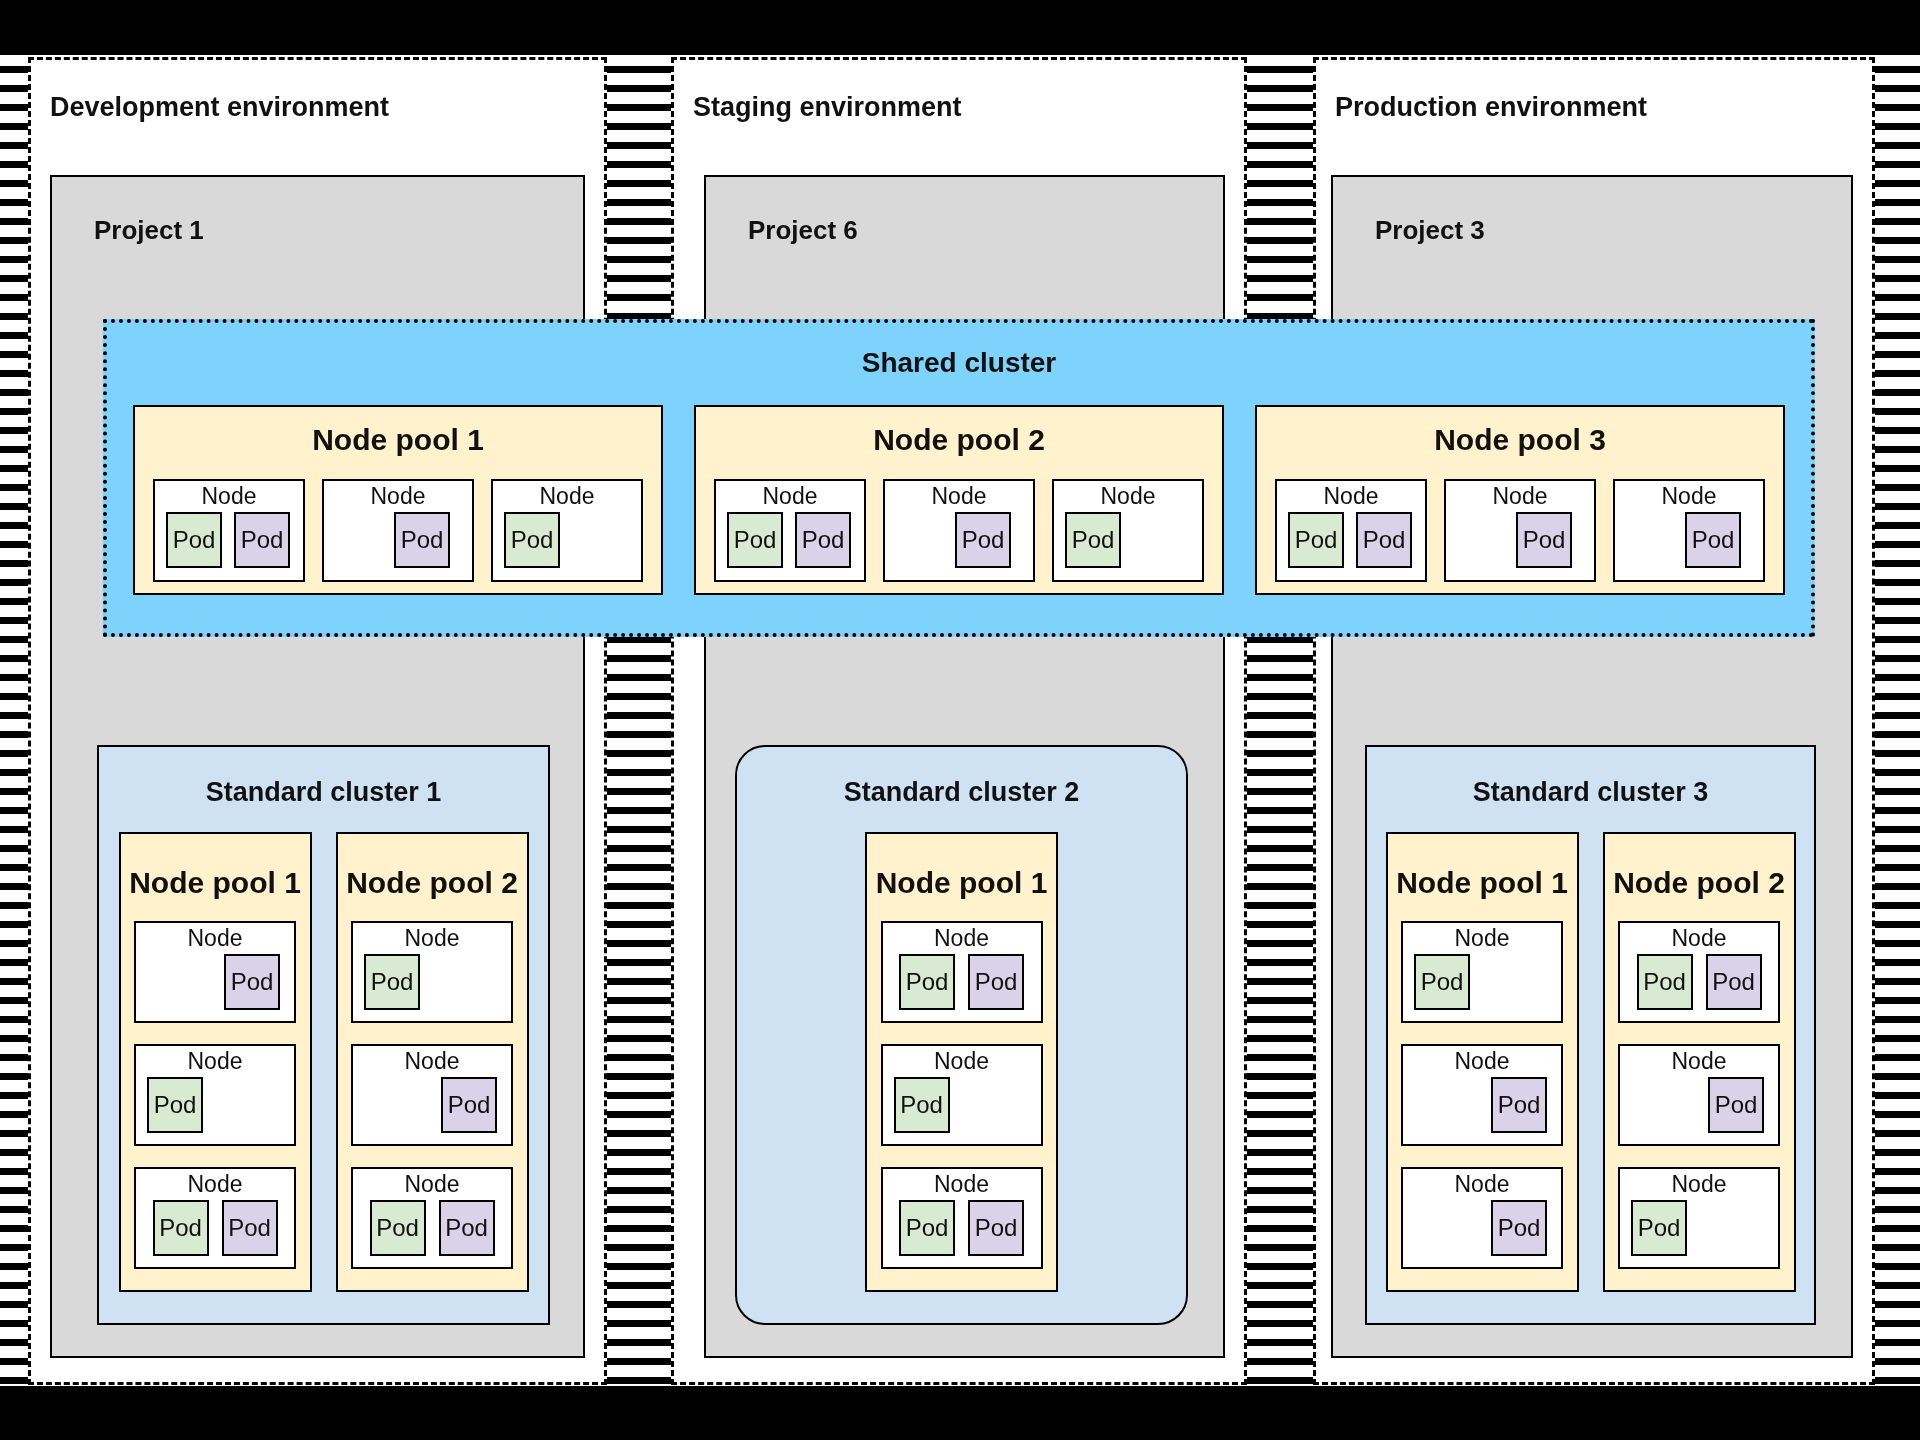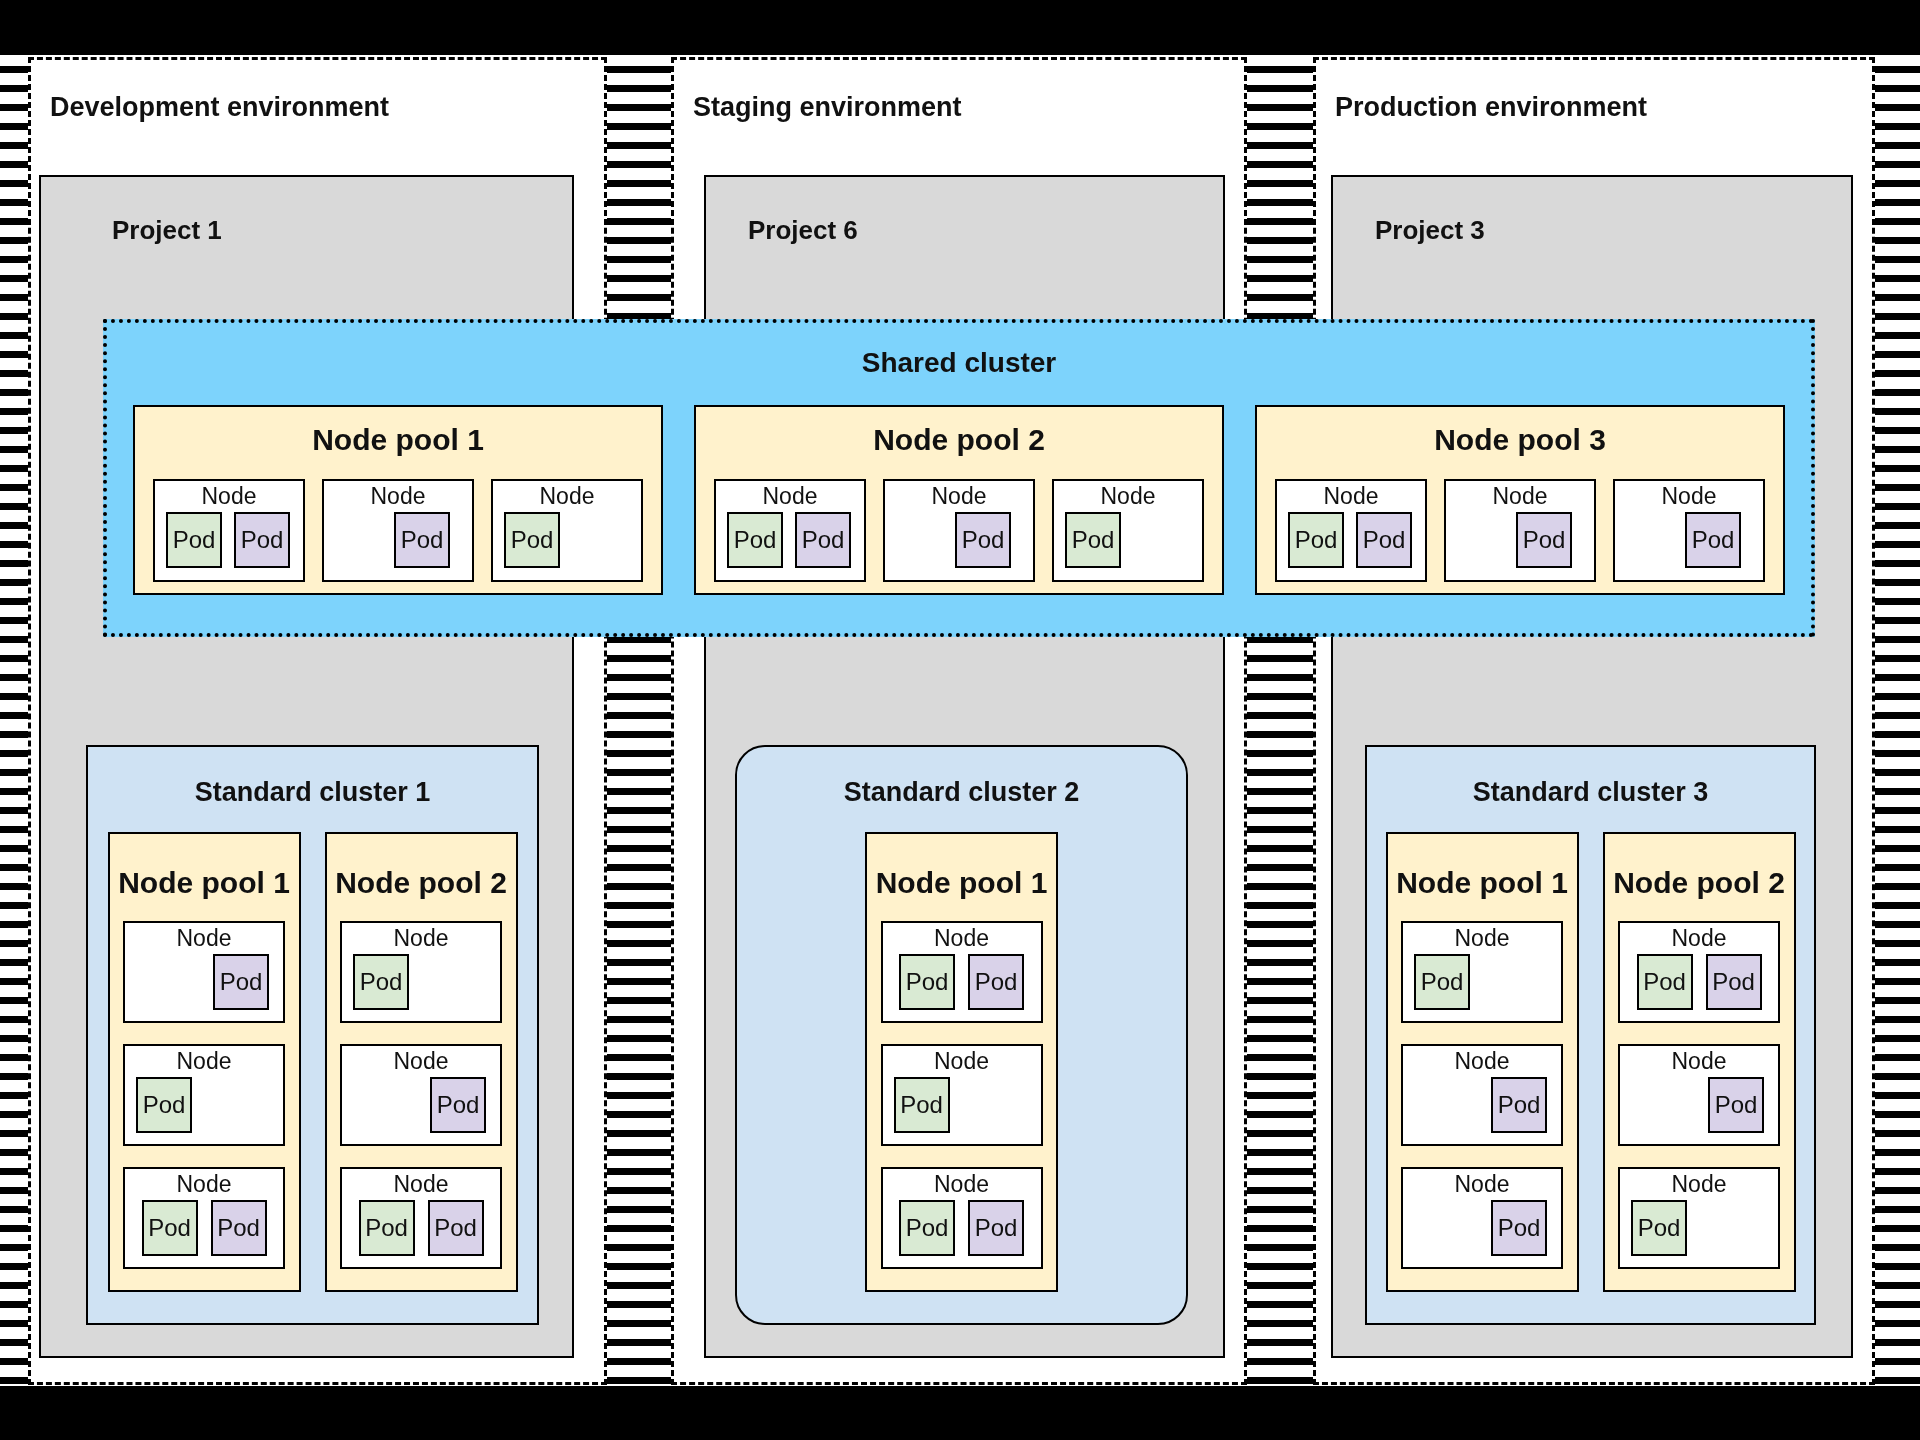--- a/index.html
+++ b/index.html
@@ -28,21 +28,21 @@
   #env-dev{left:28px;width:579px;}
   #env-stag{left:671px;width:576px;}
   #env-prod{left:1313px;width:562px;}
   .env-title{margin:32px 0 0 19px;font-size:27px;font-weight:bold;}
 
   
   .project{
     position:absolute;top:115px;height:1183px;background:#d9d9d9;
     border:2px solid #000;box-sizing:border-box;
   }
-  #project-1{left:8px;width:535px;padding-left:29px;}
+  #project-1{left:19px;width:535px;}
   #project-2{left:30px;width:521px;}
   #project-3{left:15px;width:522px;}
   .project-title{margin:38px 0 0 42px;font-size:26px;font-weight:bold;}
 
   
   .cluster{
     position:absolute;top:568px;height:580px;background:#cfe2f3;
     border:2px solid #000;box-sizing:border-box;
     display:flex;flex-direction:column;align-items:center;
   }

